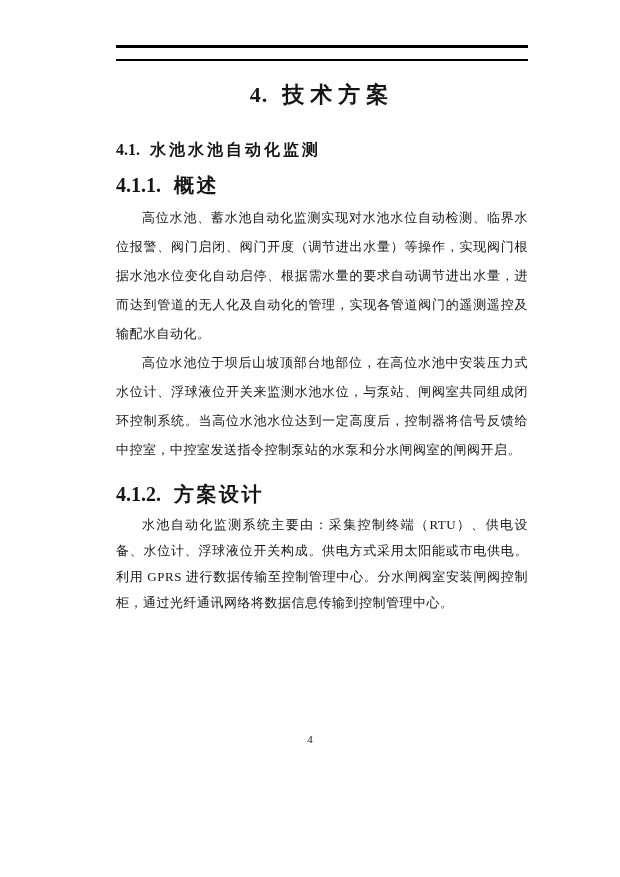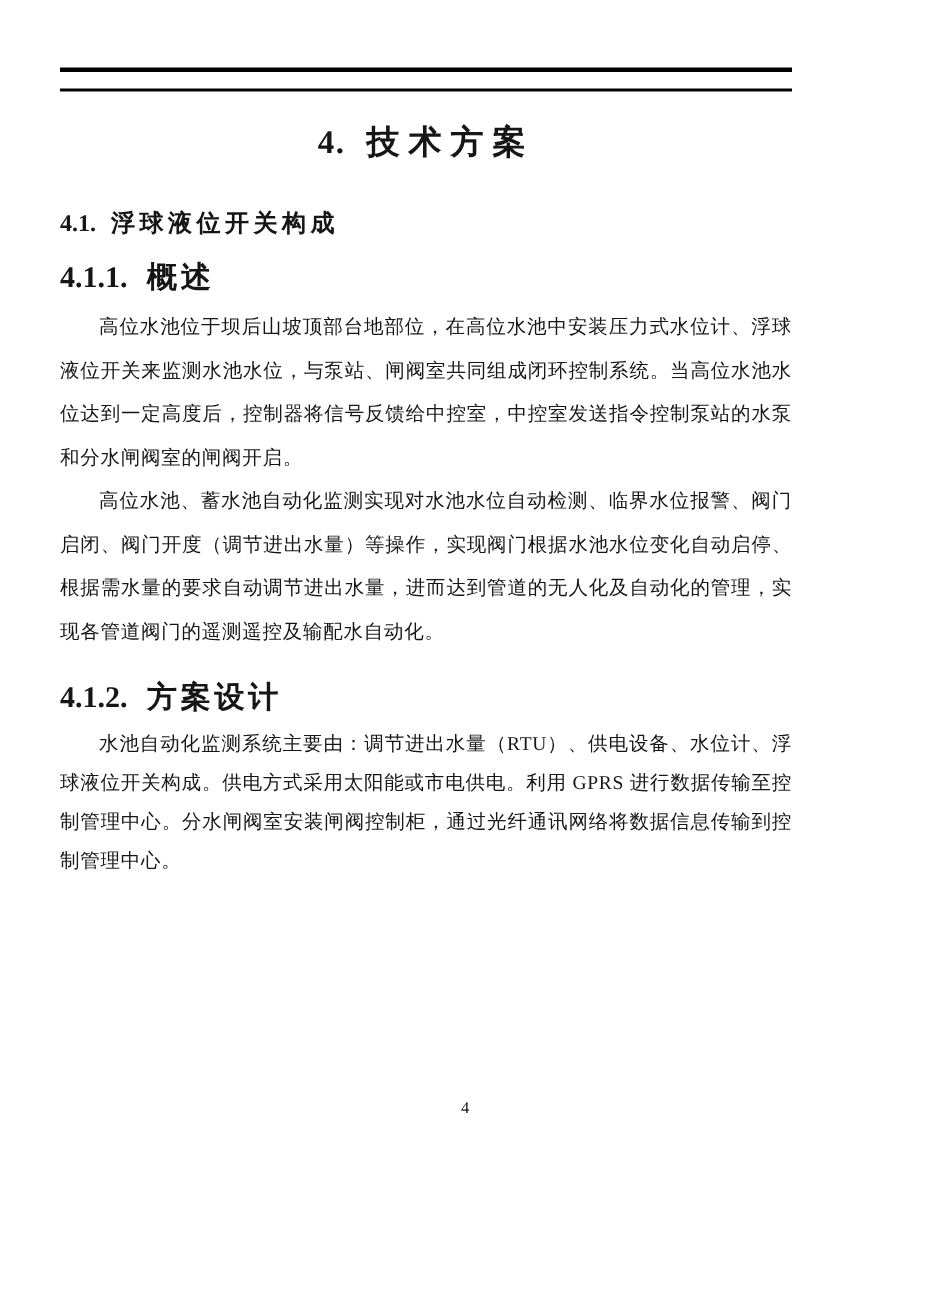--- a/index.html
+++ b/index.html
@@ -12,21 +12,21 @@
     width: 620px;
     height: 877px;
     margin: 0 auto;
     background: #ffffff;
     color: #161616;
     font-family: "Liberation Serif", "DejaVu Serif", serif;
     overflow: hidden;
     box-sizing: border-box;
   }
   .content {
-    padding: 0 92px 0 40px; 
+    padding: 0 92px 0 116px; 
   }
   .rule {
     background: #000000;
   }
   .rule-thick {
     margin-top: 45px;
     height: 3px;
   }
   .rule-thin {
     margin-top: 11px;
@@ -96,31 +96,31 @@
 <body>
 
 <div class="page">
   <div class="content">
 
     <div class="rule rule-thick"></div>
     <div class="rule rule-thin"></div>
 
     <h1 class="chapter-title"><span class="num">4.</span><span class="txt">技术方案</span></h1>
 
-    <h2 class="h2"><span class="num">4.1.</span><span class="txt">浮球液位开关构成</span></h2>
+    <h2 class="h2"><span class="num">4.1.</span><span class="txt">水池水池自动化监测</span></h2>
 
     <h3 class="h3"><span class="num">4.1.1.</span><span class="txt">概述</span></h3>
 
     <div class="body-text sec1">
+      <p>高位水池、蓄水池自动化监测实现对水池水位自动检测、临界水位报警、阀门启闭、阀门开度（调节进出水量）等操作，实现阀门根据水池水位变化自动启停、根据需水量的要求自动调节进出水量，进而达到管道的无人化及自动化的管理，实现各管道阀门的遥测遥控及输配水自动化。</p>
       <p>高位水池位于坝后山坡顶部台地部位，在高位水池中安装压力式水位计、浮球液位开关来监测水池水位，与泵站、闸阀室共同组成闭环控制系统。当高位水池水位达到一定高度后，控制器将信号反馈给中控室，中控室发送指令控制泵站的水泵和分水闸阀室的闸阀开启。</p>
-      <p>高位水池、蓄水池自动化监测实现对水池水位自动检测、临界水位报警、阀门启闭、阀门开度（调节进出水量）等操作，实现阀门根据水池水位变化自动启停、根据需水量的要求自动调节进出水量，进而达到管道的无人化及自动化的管理，实现各管道阀门的遥测遥控及输配水自动化。</p>
     </div>
 
     <h3 class="h3 h3-2"><span class="num">4.1.2.</span><span class="txt">方案设计</span></h3>
 
     <div class="body-text sec2">
-      <p>水池自动化监测系统主要由：调节进出水量（RTU）、供电设备、水位计、浮球液位开关构成。供电方式采用太阳能或市电供电。利用 GPRS 进行数据传输至控制管理中心。分水闸阀室安装闸阀控制柜，通过光纤通讯网络将数据信息传输到控制管理中心。</p>
+      <p>水池自动化监测系统主要由：采集控制终端（RTU）、供电设备、水位计、浮球液位开关构成。供电方式采用太阳能或市电供电。利用 GPRS 进行数据传输至控制管理中心。分水闸阀室安装闸阀控制柜，通过光纤通讯网络将数据信息传输到控制管理中心。</p>
     </div>
 
   </div>
 
   <div class="footer-pagenum">4</div>
 </div>
 
 </body></html>

